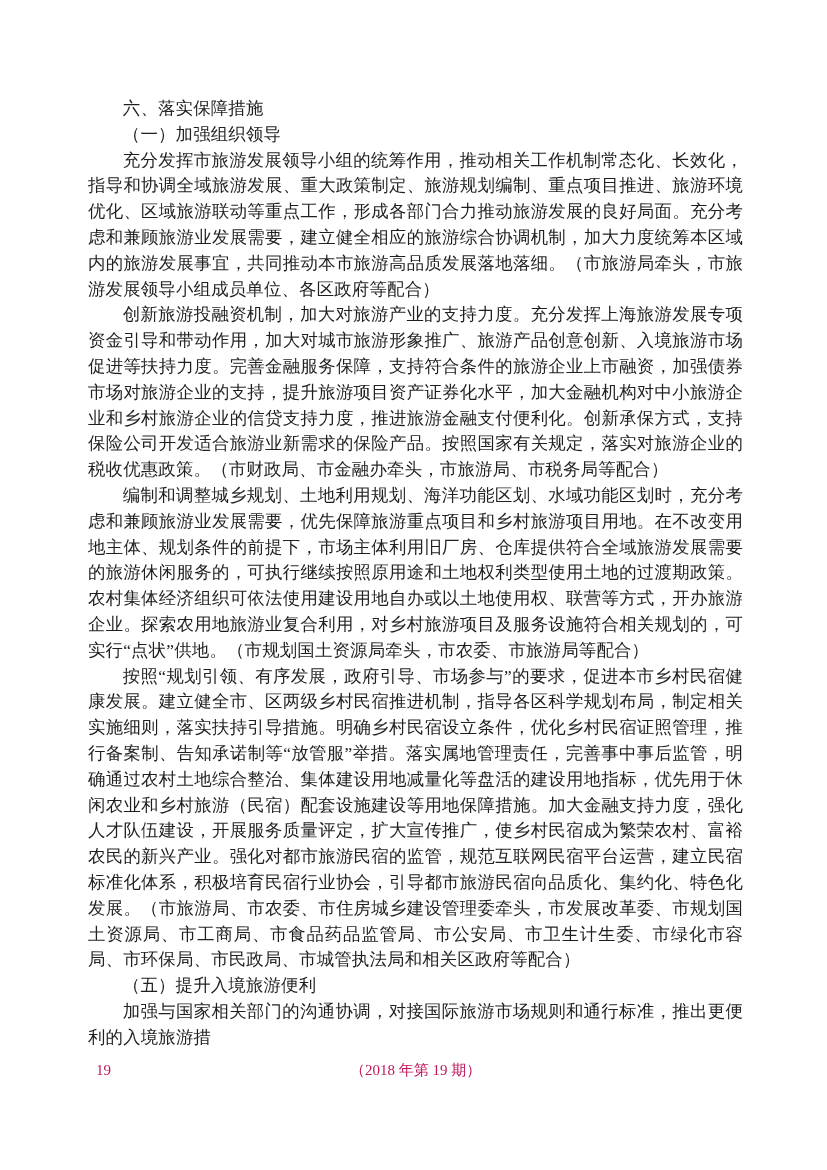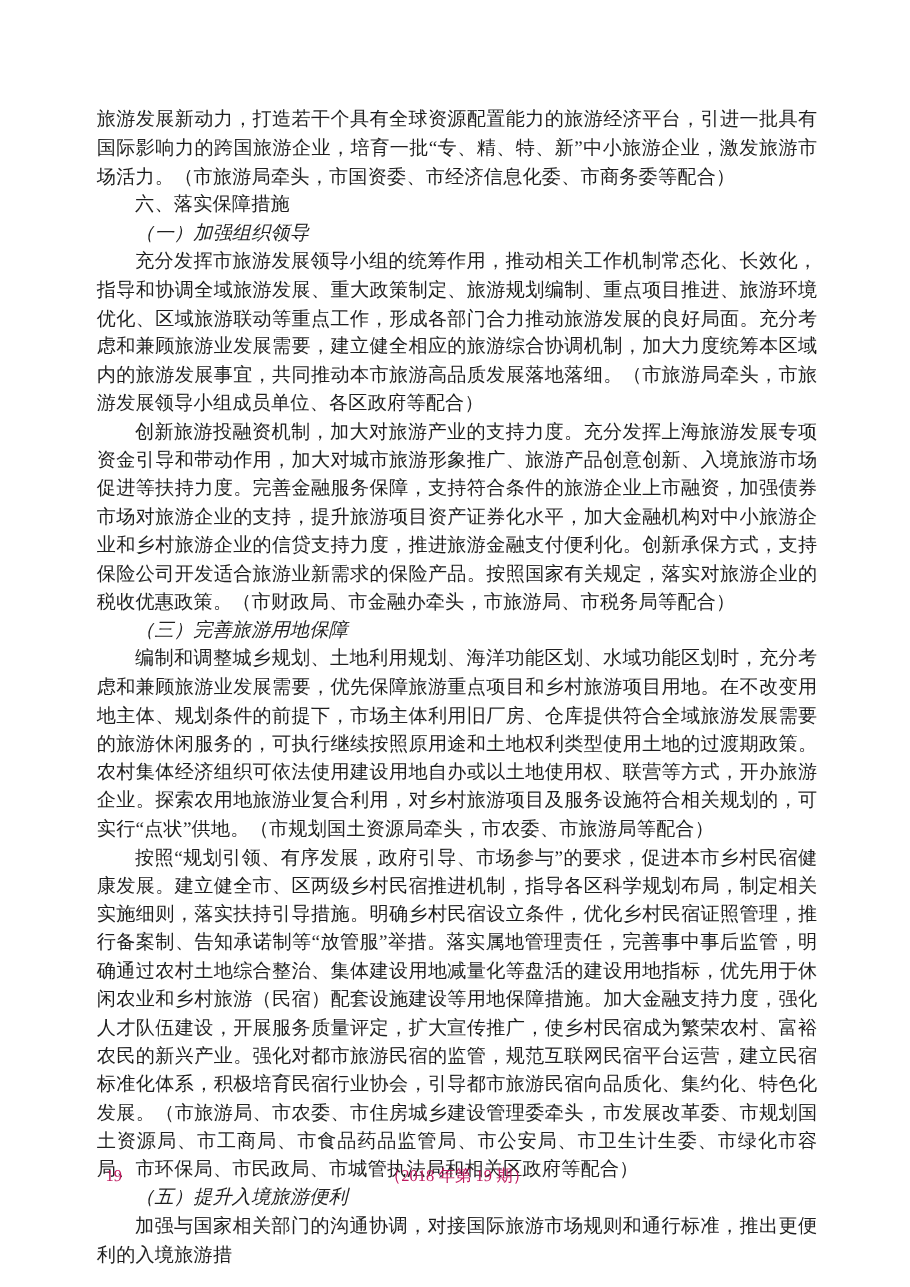--- a/index.html
+++ b/index.html
@@ -32,21 +32,20 @@
     text-indent: 2em;
   }
   .text-block p.no-indent {
     text-indent: 0;
   }
   .h-bold {
     font-weight: normal;
     font-family: "Liberation Sans", "DejaVu Sans", sans-serif;
   }
   .h-kaiti {
-    font-style: italic;
   }
   .footer {
     position: absolute;
     top: 1057px;
     left: 88px;
     width: 655px;
     height: 26px;
     font-size: 15px;
     line-height: 26px;
     color: #be185d;
@@ -62,26 +61,24 @@
     right: 0;
     text-align: center;
   }
 </style>
 </head>
 <body>
 
 <div class="page">
 
   <div class="text-block">
-    <p class="no-indent">旅游发展新动力，打造若干个具有全球资源配置能力的旅游经济平台，引进一批具有国际影响力的跨国旅游企业，培育一批“专、精、特、新”中小旅游企业，激发旅游市场活力。（市旅游局牵头，市国资委、市经济信息化委、市商务委等配合）</p>
     <p class="h-bold">六、落实保障措施</p>
     <p class="h-kaiti">（一）加强组织领导</p>
     <p>充分发挥市旅游发展领导小组的统筹作用，推动相关工作机制常态化、长效化，指导和协调全域旅游发展、重大政策制定、旅游规划编制、重点项目推进、旅游环境优化、区域旅游联动等重点工作，形成各部门合力推动旅游发展的良好局面。充分考虑和兼顾旅游业发展需要，建立健全相应的旅游综合协调机制，加大力度统筹本区域内的旅游发展事宜，共同推动本市旅游高品质发展落地落细。（市旅游局牵头，市旅游发展领导小组成员单位、各区政府等配合）</p>
     <p>创新旅游投融资机制，加大对旅游产业的支持力度。充分发挥上海旅游发展专项资金引导和带动作用，加大对城市旅游形象推广、旅游产品创意创新、入境旅游市场促进等扶持力度。完善金融服务保障，支持符合条件的旅游企业上市融资，加强债券市场对旅游企业的支持，提升旅游项目资产证券化水平，加大金融机构对中小旅游企业和乡村旅游企业的信贷支持力度，推进旅游金融支付便利化。创新承保方式，支持保险公司开发适合旅游业新需求的保险产品。按照国家有关规定，落实对旅游企业的税收优惠政策。（市财政局、市金融办牵头，市旅游局、市税务局等配合）</p>
-    <p class="h-kaiti">（三）完善旅游用地保障</p>
     <p>编制和调整城乡规划、土地利用规划、海洋功能区划、水域功能区划时，充分考虑和兼顾旅游业发展需要，优先保障旅游重点项目和乡村旅游项目用地。在不改变用地主体、规划条件的前提下，市场主体利用旧厂房、仓库提供符合全域旅游发展需要的旅游休闲服务的，可执行继续按照原用途和土地权利类型使用土地的过渡期政策。农村集体经济组织可依法使用建设用地自办或以土地使用权、联营等方式，开办旅游企业。探索农用地旅游业复合利用，对乡村旅游项目及服务设施符合相关规划的，可实行“点状”供地。（市规划国土资源局牵头，市农委、市旅游局等配合）</p>
     <p>按照“规划引领、有序发展，政府引导、市场参与”的要求，促进本市乡村民宿健康发展。建立健全市、区两级乡村民宿推进机制，指导各区科学规划布局，制定相关实施细则，落实扶持引导措施。明确乡村民宿设立条件，优化乡村民宿证照管理，推行备案制、告知承诺制等“放管服”举措。落实属地管理责任，完善事中事后监管，明确通过农村土地综合整治、集体建设用地减量化等盘活的建设用地指标，优先用于休闲农业和乡村旅游（民宿）配套设施建设等用地保障措施。加大金融支持力度，强化人才队伍建设，开展服务质量评定，扩大宣传推广，使乡村民宿成为繁荣农村、富裕农民的新兴产业。强化对都市旅游民宿的监管，规范互联网民宿平台运营，建立民宿标准化体系，积极培育民宿行业协会，引导都市旅游民宿向品质化、集约化、特色化发展。（市旅游局、市农委、市住房城乡建设管理委牵头，市发展改革委、市规划国土资源局、市工商局、市食品药品监管局、市公安局、市卫生计生委、市绿化市容局、市环保局、市民政局、市城管执法局和相关区政府等配合）</p>
     <p class="h-kaiti">（五）提升入境旅游便利</p>
     <p>加强与国家相关部门的沟通协调，对接国际旅游市场规则和通行标准，推出更便利的入境旅游措</p>
   </div>
 
   <div class="footer">
     <span class="pagenum">19</span>
     <span class="issue">（2018 年第 19 期）</span>
   </div>

